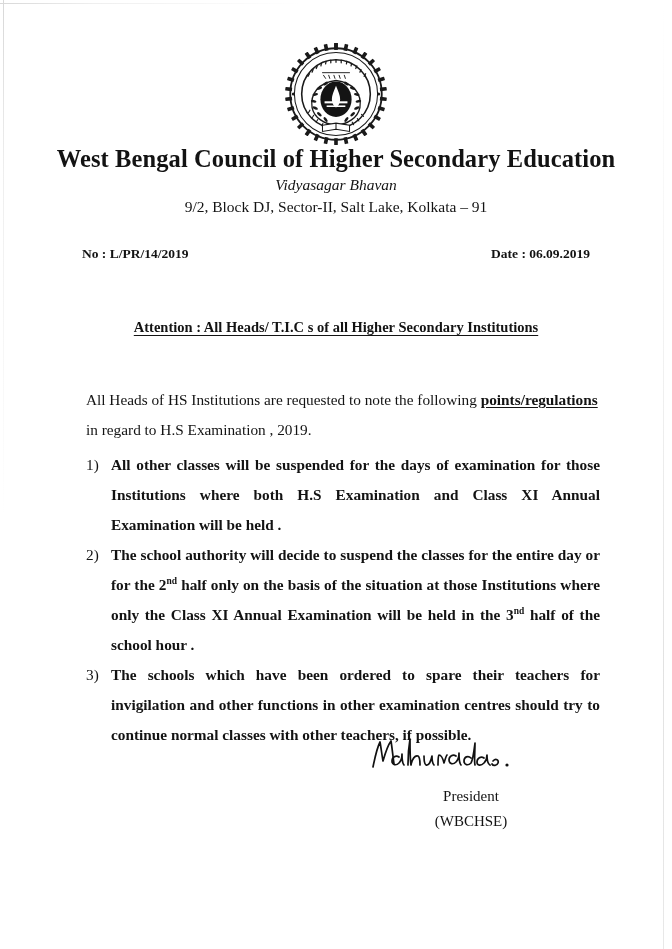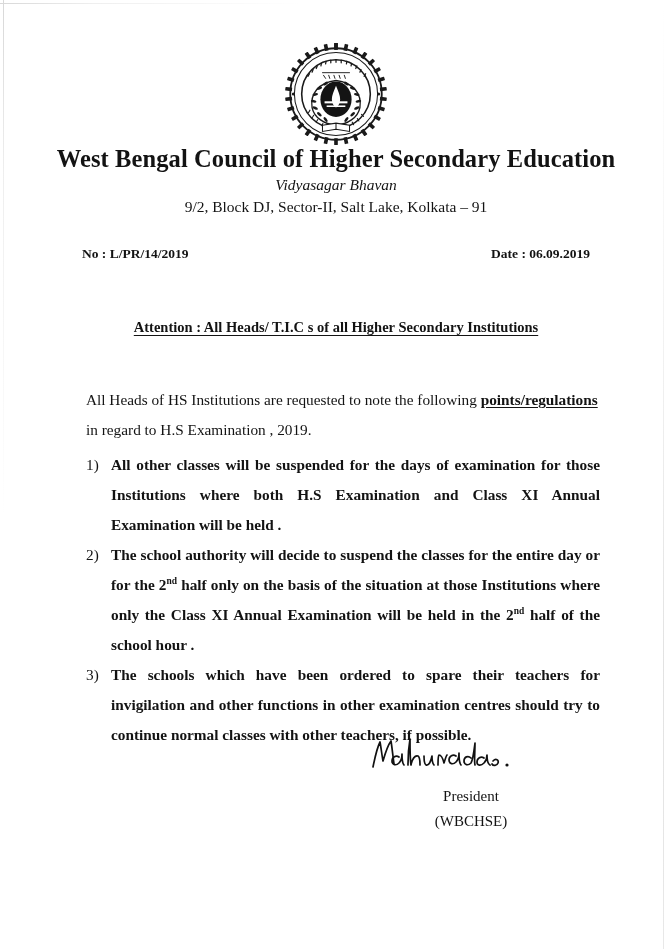--- a/index.html
+++ b/index.html
@@ -317,21 +317,21 @@
 
   <div class="points">
 
     <div class="point">
       <span class="point-num">1)</span>
       <span class="point-text"><span>All other classes will be suspended for the days of examination for those Institutions where both H.S Examination and Class XI Annual Examination will be held .</span></span>
     </div>
 
     <div class="point">
       <span class="point-num">2)</span>
-      <span class="point-text"><span>The school authority will decide to suspend the classes for the entire day or for the 2</span><sup>nd</sup><span> half only on the basis of the situation at those Institutions where only the Class XI Annual Examination will be held in the 2</span><sup>nd</sup><span> half of the school hour .</span></span>
+      <span class="point-text"><span>The school authority will decide to suspend the classes for the entire day or for the 2</span><sup>nd</sup><span> half only on the basis of the situation at those Institutions where only the Class XI Annual Examination will be held in the 3</span><sup>nd</sup><span> half of the school hour .</span></span>
     </div>
 
     <div class="point">
       <span class="point-num">3)</span>
       <span class="point-text"><span>The schools which have been ordered to spare their teachers for invigilation and other functions in other examination centres should try to continue normal classes with other teachers, if possible.</span></span>
     </div>
 
   </div>
 
   <div class="sign-block">

